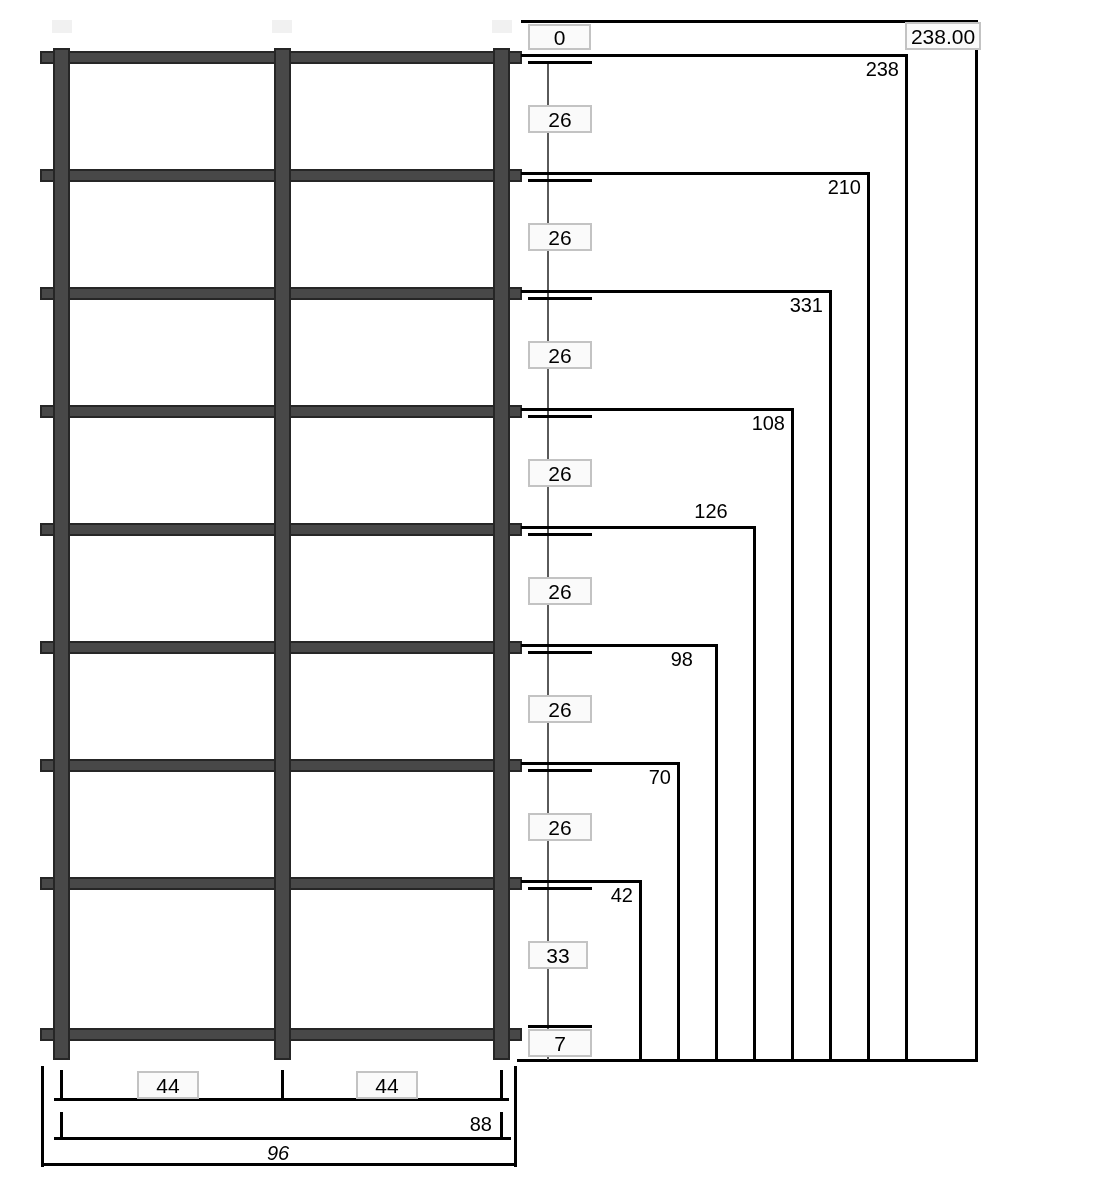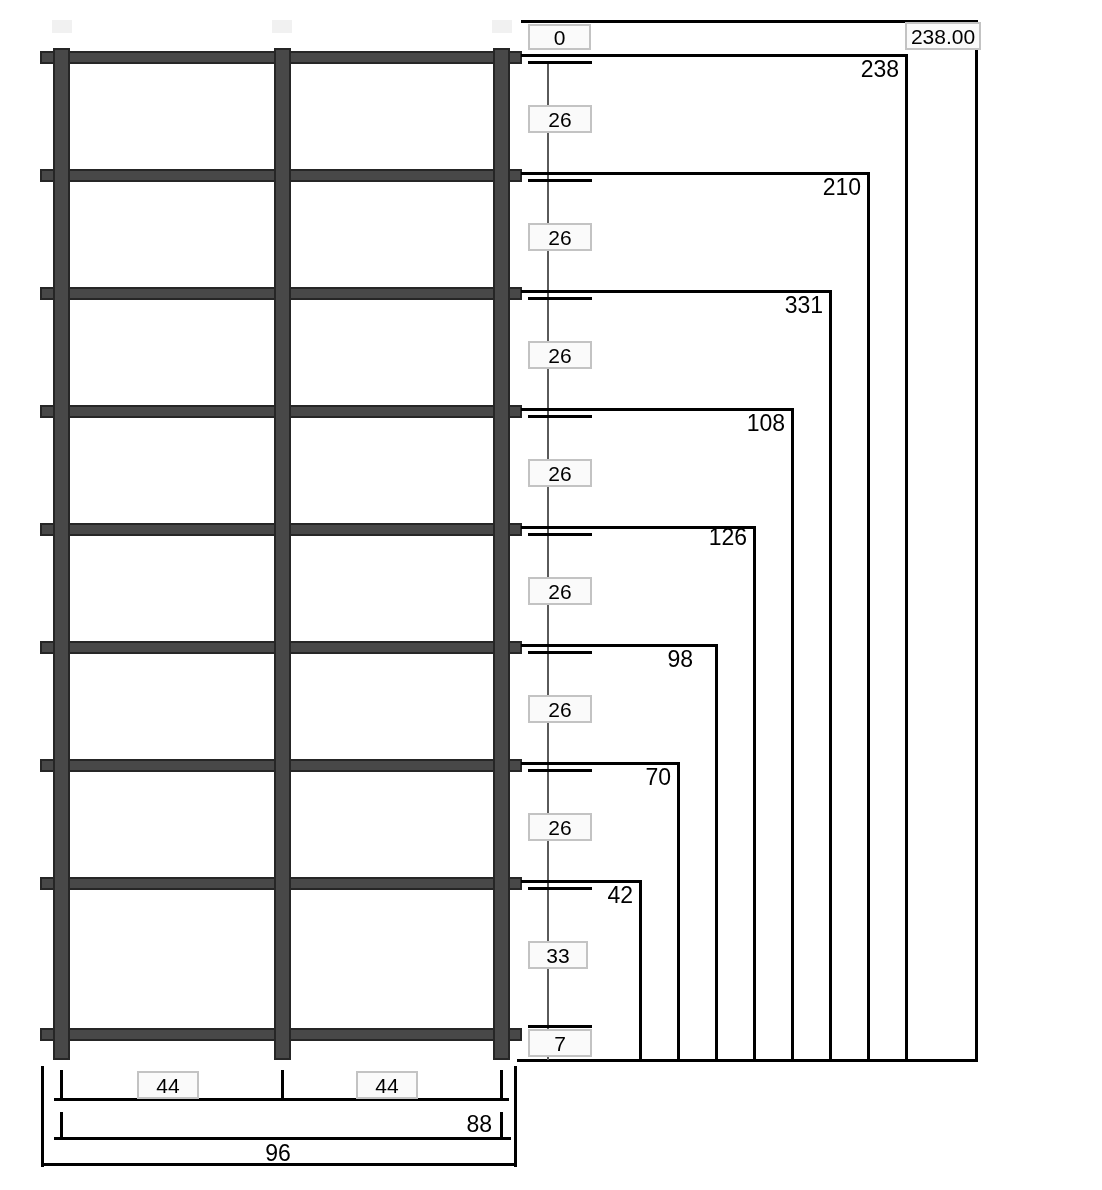--- a/index.html
+++ b/index.html
@@ -15,21 +15,21 @@
   .dl{position:absolute;background:#000;}
   
   .leader{position:absolute;background:#5a5a5a;}
   
   .vbox{
     position:absolute;background:#fafafa;border:2px solid #c3c3c3;box-sizing:border-box;
     display:flex;align-items:center;justify-content:center;
     font-size:21px;line-height:1;color:#000;
   }
   
-  .dlabel{position:absolute;font-size:23px;line-height:23px;white-space:nowrap;}
+  .dlabel{position:absolute;font-size:20px;line-height:23px;white-space:nowrap;}
   .right{text-align:right;}
   .center{text-align:center;}
 </style>
 </head>
 <body>
 
 <div id="canvas">
 
   <div class="ghost" style="left:52px;top:20px;width:20px;height:13px;"></div>
   <div class="ghost" style="left:272px;top:20px;width:20px;height:13px;"></div>
@@ -66,21 +66,21 @@
   <div class="dl" style="left:521px;top:290px;width:311px;height:3px;"></div>
   <div class="dl" style="left:829px;top:290px;width:3px;height:772px;"></div>
   <div class="dlabel right" style="left:751px;top:294px;width:72px;">331</div>
 
   <div class="dl" style="left:521px;top:408px;width:273px;height:3px;"></div>
   <div class="dl" style="left:791px;top:408px;width:3px;height:654px;"></div>
   <div class="dlabel right" style="left:713px;top:412px;width:72px;">108</div>
 
   <div class="dl" style="left:521px;top:526px;width:235px;height:3px;"></div>
   <div class="dl" style="left:753px;top:526px;width:3px;height:536px;"></div>
-  <div class="dlabel right" style="left:675px;top:526px;width:72px;">126</div>
+  <div class="dlabel right" style="left:675px;top:500px;width:72px;text-align:center;">126</div>
 
   <div class="dl" style="left:521px;top:644px;width:197px;height:3px;"></div>
   <div class="dl" style="left:715px;top:644px;width:3px;height:418px;"></div>
   <div class="dlabel right" style="left:621px;top:648px;width:72px;">98</div>
 
   <div class="dl" style="left:521px;top:762px;width:159px;height:3px;"></div>
   <div class="dl" style="left:677px;top:762px;width:3px;height:300px;"></div>
   <div class="dlabel right" style="left:599px;top:766px;width:72px;">70</div>
 
   <div class="dl" style="left:521px;top:880px;width:121px;height:3px;"></div>
@@ -118,15 +118,15 @@
   <div class="vbox" style="left:356px;top:1071px;width:62px;height:28px;">44</div>
 
   <div class="dl" style="left:60px;top:1112px;width:3px;height:28px;"></div>
   <div class="dl" style="left:500px;top:1112px;width:3px;height:28px;"></div>
   <div class="dl" style="left:54px;top:1137px;width:457px;height:3px;"></div>
   <div class="dlabel right" style="left:430px;top:1113px;width:62px;">88</div>
 
   <div class="dl" style="left:41px;top:1066px;width:3px;height:101px;"></div>
   <div class="dl" style="left:514px;top:1066px;width:3px;height:101px;"></div>
   <div class="dl" style="left:41px;top:1163px;width:476px;height:3px;"></div>
-  <div class="dlabel center" style="left:240px;top:1142px;width:76px;">96</div>
+  <div class="dlabel center" style="left:240px;top:1142px;width:76px;font-style:italic;">96</div>
 
 </div>
 
 </body></html>

